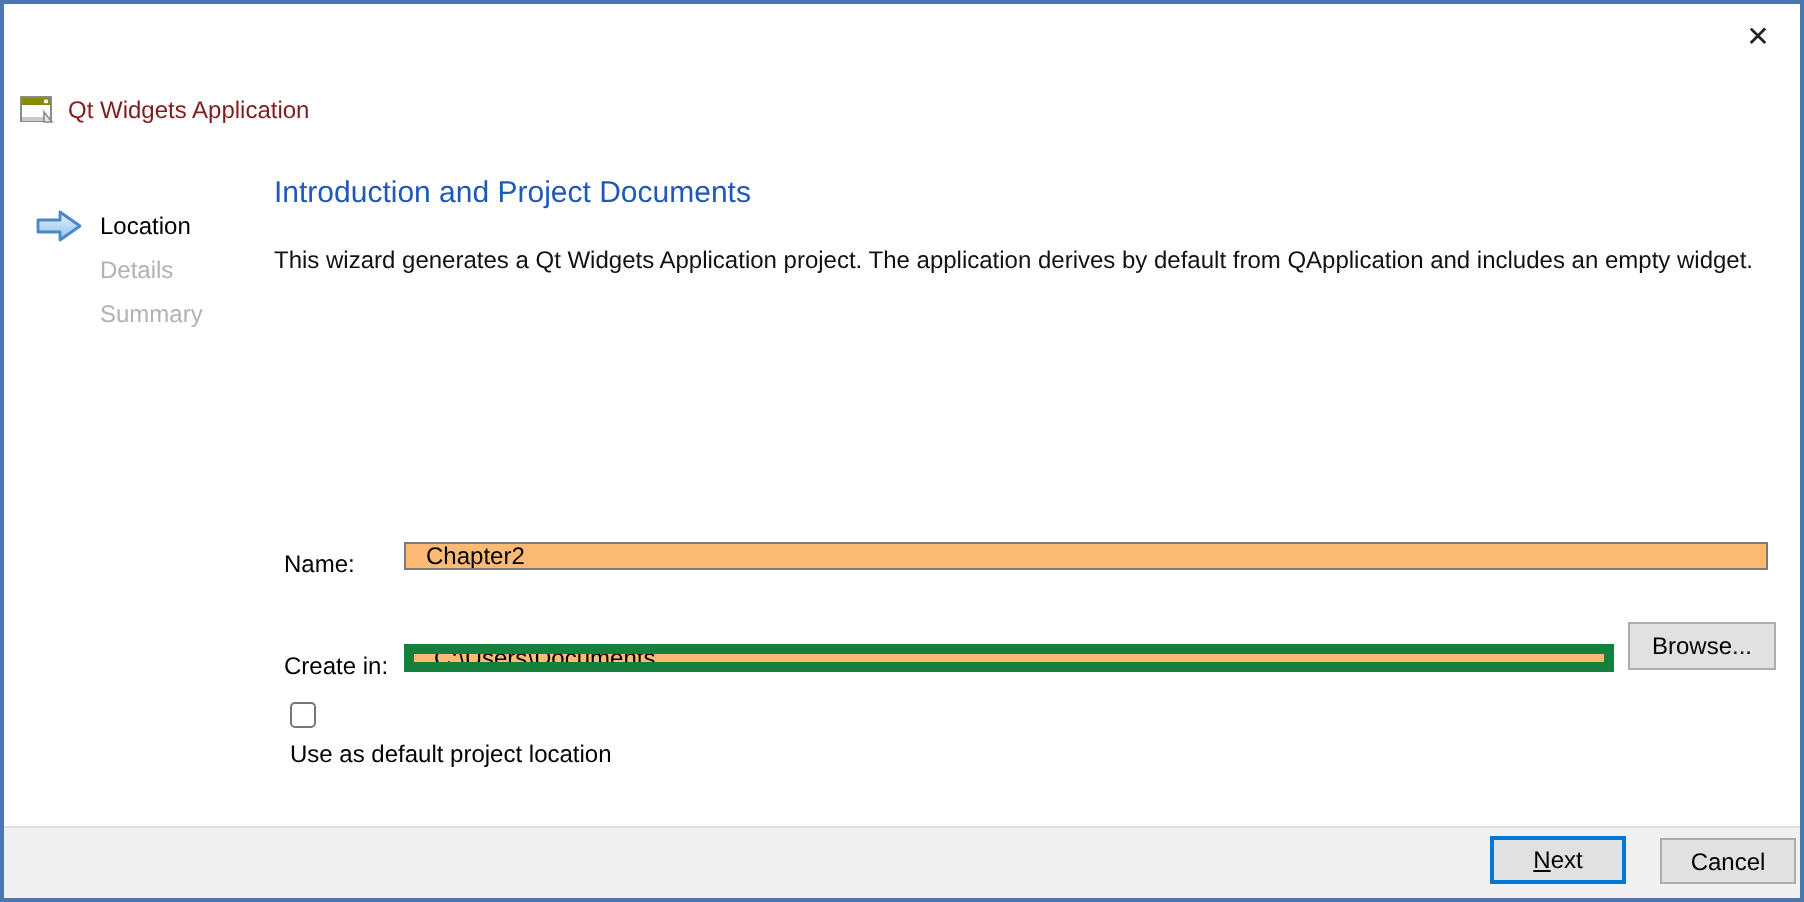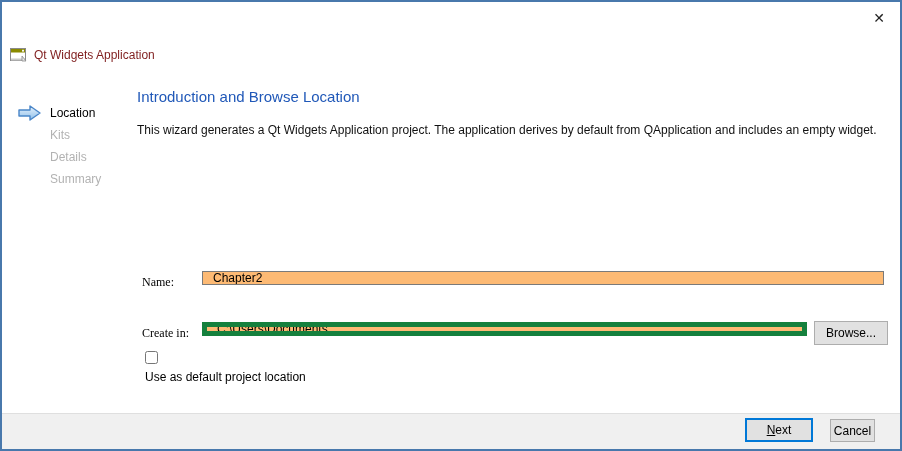--- a/index.html
+++ b/index.html
@@ -64,21 +64,21 @@
   }
   .description {
     position: absolute;
     left: 135px;
     top: 121px;
     font-size: 12px;
     color: #111111;
     white-space: nowrap;
   }
 
-  .field-label { position: absolute; white-space: nowrap; line-height: 22px; font-family: Liberation Serif, serif; }
+  .field-label { position: absolute; white-space: nowrap; line-height: 22px; }
   .name-label   { left: 140px; top: 269px; }
   .create-label { left: 140px; top: 320px; }
 
   .text-input {
     position: absolute;
     height: 14px;
     border: 1px solid #7a7a7a;
     background: #fdba74;
     font-family: "Liberation Sans", sans-serif;
     font-size: 12px;
@@ -92,21 +92,21 @@
   .btn {
     position: absolute;
     background: #e1e1e1;
     border: 1px solid #adadad;
     font-family: "Liberation Sans", sans-serif;
     font-size: 12px;
     color: #000000;
     padding: 0;
     cursor: default;
   }
-  .browse-btn { left: 812px; top: 319px; width: 74px; height: 24px; }
+  .browse-btn { left: 812px; top: 309px; width: 74px; height: 24px; }
 
   .checkbox-row {
     position: absolute;
     left: 143px;
     top: 349px;
     display: flex;
     align-items: flex-start;
     gap: 6px;
     flex-direction: column;
   }
@@ -122,21 +122,21 @@
     right: 0;
     bottom: 0;
     height: 36px;
     background: #f0f0f0;
     border-top: 1px solid #dfdfdf;
   }
   .next-btn {
     left: 743px; top: 416px; width: 68px; height: 24px;
     border: 2px solid #0078d7;
   }
-  .cancel-btn { left: 828px; top: 417px; width: 45px; height: 23px; }
+  .cancel-btn { left: 828px; top: 417px; width: 68px; height: 23px; }
   .mnemonic { text-decoration: underline; }
 </style>
 </head>
 <body>
 
 <div class="window">
 
   <div class="close-btn">✕</div>
 
   <div class="app-header">
@@ -157,31 +157,28 @@
           <linearGradient id="ag" x1="0" y1="0" x2="0" y2="1">
             <stop offset="0" stop-color="#e7f2fc"></stop>
             <stop offset="1" stop-color="#8fc0ea"></stop>
           </linearGradient>
         </defs>
         <polygon points="1,5 12,5 12,1 22,8 12,15 12,11 1,11" fill="url(#ag)" stroke="#4a86c8" stroke-width="1.4" stroke-linejoin="round"></polygon>
       </svg>
       <span class="step-label">Location</span>
     </div>
     <div class="step inactive">
-      <span class="step-label">Kits</span>
-    </div>
-    <div class="step inactive">
       <span class="step-label">Details</span>
     </div>
     <div class="step inactive">
       <span class="step-label">Summary</span>
     </div>
   </div>
 
-  <div class="heading">Introduction and Browse Location</div>
+  <div class="heading">Introduction and Project Documents</div>
   <div class="description">This wizard generates a Qt Widgets Application project. The application derives by default from QApplication and includes an empty widget.</div>
 
   <div class="field-label name-label">Name:</div>
   <input class="text-input name-input" type="text" value="Chapter2" style="">
 
   <div class="field-label create-label">Create in:</div>
   <input class="text-input create-input" type="text" value="C:\Users\Documents" style="">
   <button class="btn browse-btn">Browse...</button>
 
   <div class="checkbox-row">

